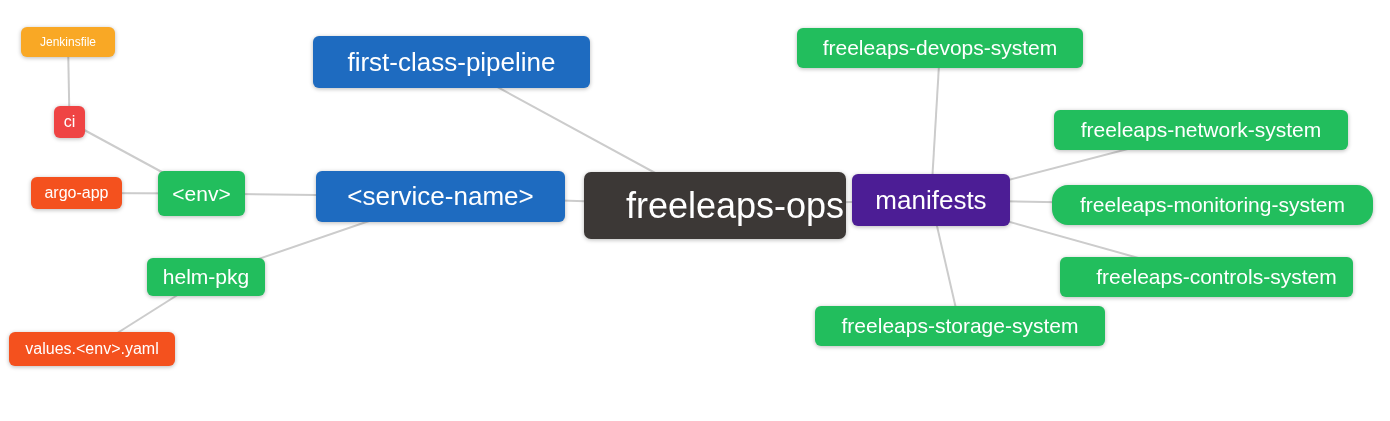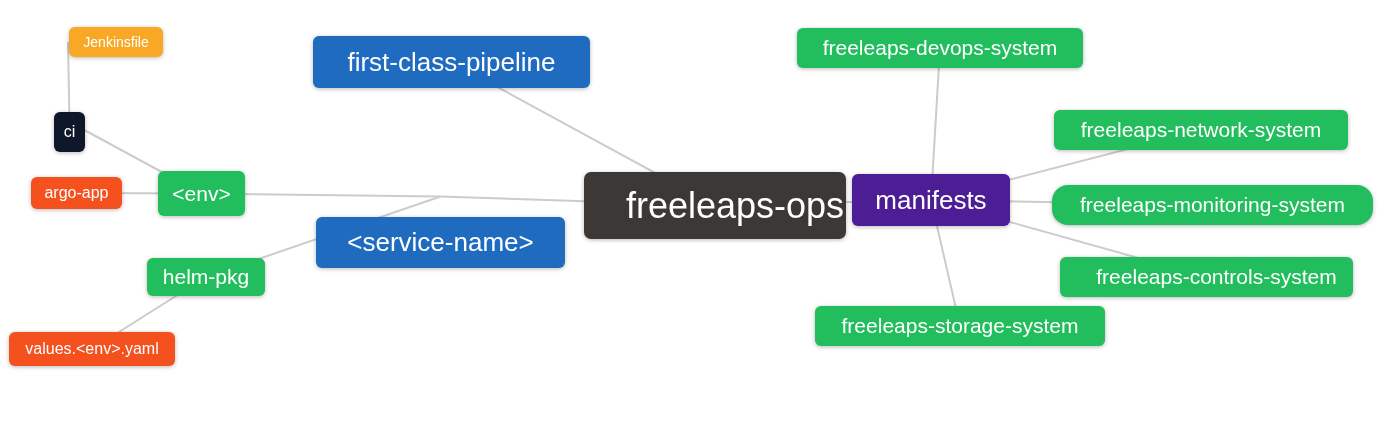--- a/index.html
+++ b/index.html
@@ -31,21 +31,21 @@
     border-radius: 6px;
     box-shadow: 0 1px 4px rgba(0,0,0,0.28);
     white-space: nowrap;
     cursor: pointer;
     box-sizing: border-box;
   }
   .lvl0 { font-size: 36px; border-radius: 7px; }
   .lvl1 { font-size: 26px; }
   .lvl2 { font-size: 21px; }
   .lvl3 { font-size: 16px; }
-  .lvl4 { font-size: 14px; margin-left: 48px; }
+  .lvl4 { font-size: 12px; }
 </style>
 </head>
 <body>
 
 <div class="canvas">
   <svg id="edge-layer" xmlns="http://www.w3.org/2000/svg">
       <line x1="68" y1="42" x2="69.5" y2="122" stroke="#CCCCCC" stroke-width="2"></line>
       <line x1="69.5" y1="122" x2="201.5" y2="193.5" stroke="#CCCCCC" stroke-width="2"></line>
       <line x1="76.5" y1="193" x2="201.5" y2="193.5" stroke="#CCCCCC" stroke-width="2"></line>
       <line x1="201.5" y1="193.5" x2="440.5" y2="196.5" stroke="#CCCCCC" stroke-width="2"></line>
@@ -57,39 +57,39 @@
       <line x1="931" y1="200" x2="940" y2="48" stroke="#CCCCCC" stroke-width="2"></line>
       <line x1="931" y1="200" x2="1201" y2="130" stroke="#CCCCCC" stroke-width="2"></line>
       <line x1="931" y1="200" x2="1212.5" y2="205" stroke="#CCCCCC" stroke-width="2"></line>
       <line x1="931" y1="200" x2="1206.5" y2="277" stroke="#CCCCCC" stroke-width="2"></line>
       <line x1="931" y1="200" x2="960" y2="326" stroke="#CCCCCC" stroke-width="2"></line>
     </svg>
 
   <div class="node lvl4" style="left: 21px; top: 27px; width: 94px; height: 30px; background: rgb(249, 168, 37);">
       <span>Jenkinsfile</span>
     </div>
-  <div class="node lvl3" style="left: 54px; top: 106px; width: 31px; height: 40px; background: #0f172a; margin-top: 6px;">
+  <div class="node lvl3" style="left: 54px; top: 106px; width: 31px; height: 32px; background: #ef4444;">
       <span>ci</span>
     </div>
   <div class="node lvl3" style="left: 31px; top: 177px; width: 91px; height: 32px; background: rgb(244, 81, 30);">
       <span>argo-app</span>
     </div>
   <div class="node lvl2" style="left: 158px; top: 171px; width: 87px; height: 45px; background: rgb(34, 190, 93);">
       <span>&lt;env&gt;</span>
     </div>
   <div class="node lvl2" style="left: 147px; top: 258px; width: 118px; height: 38px; background: rgb(34, 190, 93);">
       <span>helm-pkg</span>
     </div>
   <div class="node lvl3" style="left: 9px; top: 332px; width: 166px; height: 34px; background: rgb(244, 81, 30);">
       <span>values.&lt;env&gt;.yaml</span>
     </div>
   <div class="node lvl1" style="left: 313px; top: 36px; width: 277px; height: 52px; background: rgb(30, 107, 192);">
       <span>first-class-pipeline</span>
     </div>
-  <div class="node lvl1" style="left: 316px; top: 171px; width: 249px; height: 51px; background: rgb(30, 107, 192); margin-top: 46px;">
+  <div class="node lvl1" style="left: 316px; top: 171px; width: 249px; height: 51px; background: rgb(30, 107, 192);">
       <span>&lt;service-name&gt;</span>
     </div>
   <div class="node lvl0" style="left: 584px; top: 172px; width: 262px; height: 67px; background: rgb(60, 56, 54); padding-left: 40px;">
       <span>freeleaps-ops</span>
     </div>
   <div class="node lvl1" style="left: 852px; top: 174px; width: 158px; height: 52px; background: #4c1d95;">
       <span>manifests</span>
     </div>
   <div class="node lvl2" style="left: 797px; top: 28px; width: 286px; height: 40px; background: rgb(34, 190, 93);">
       <span>freeleaps-devops-system</span>

